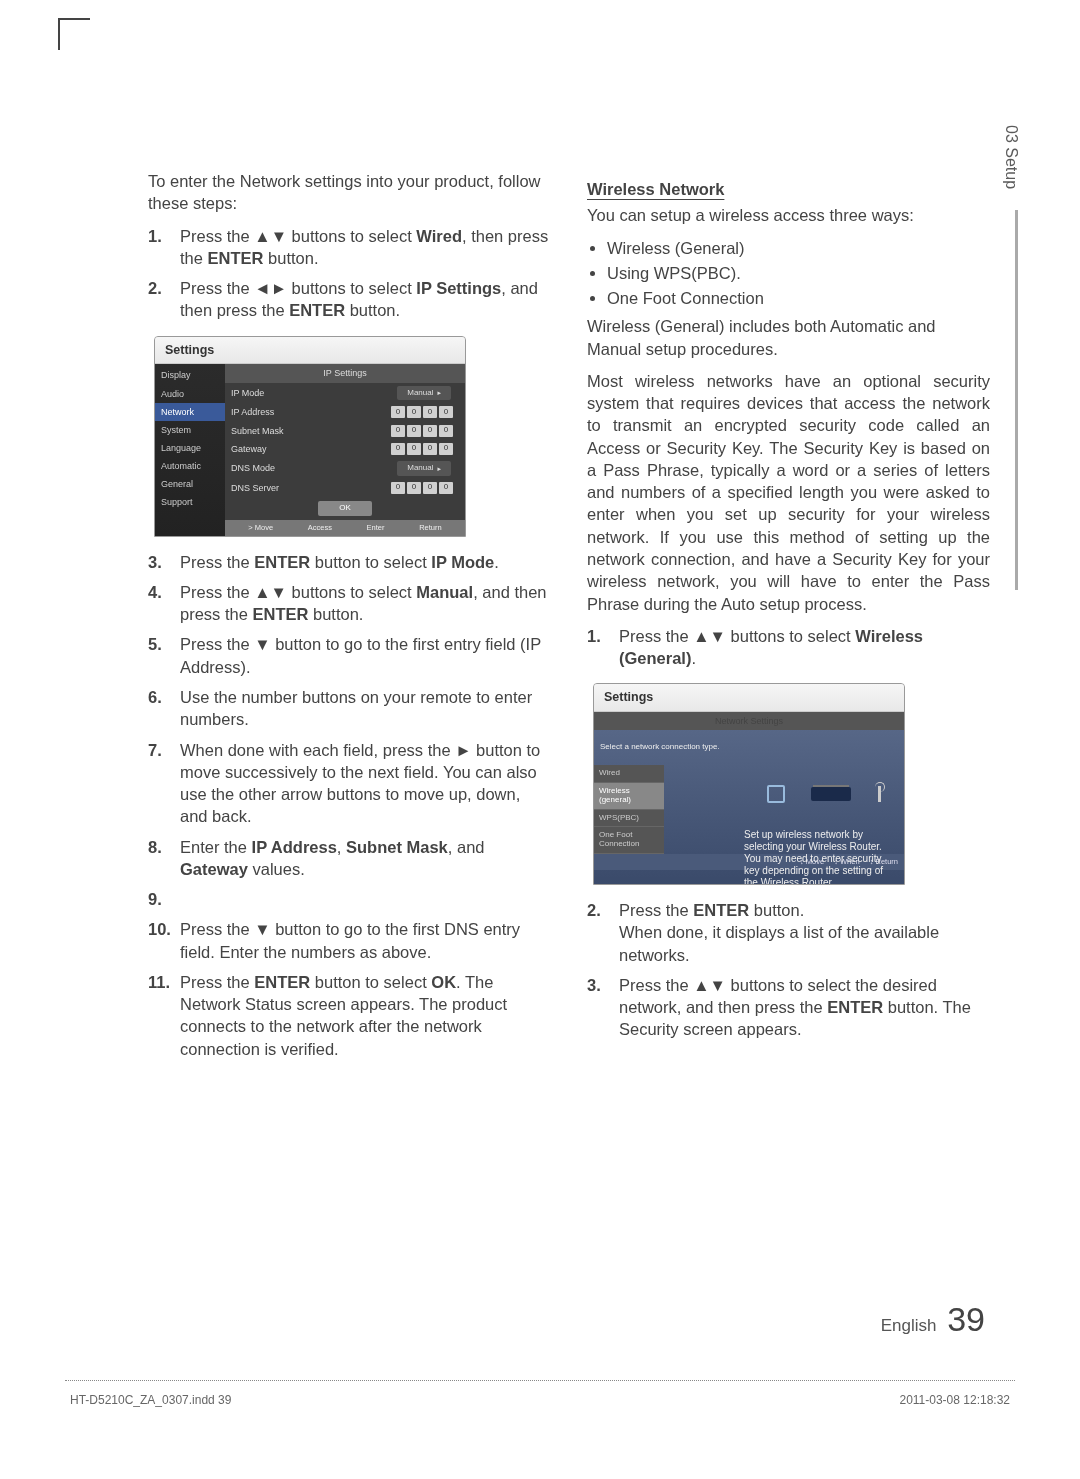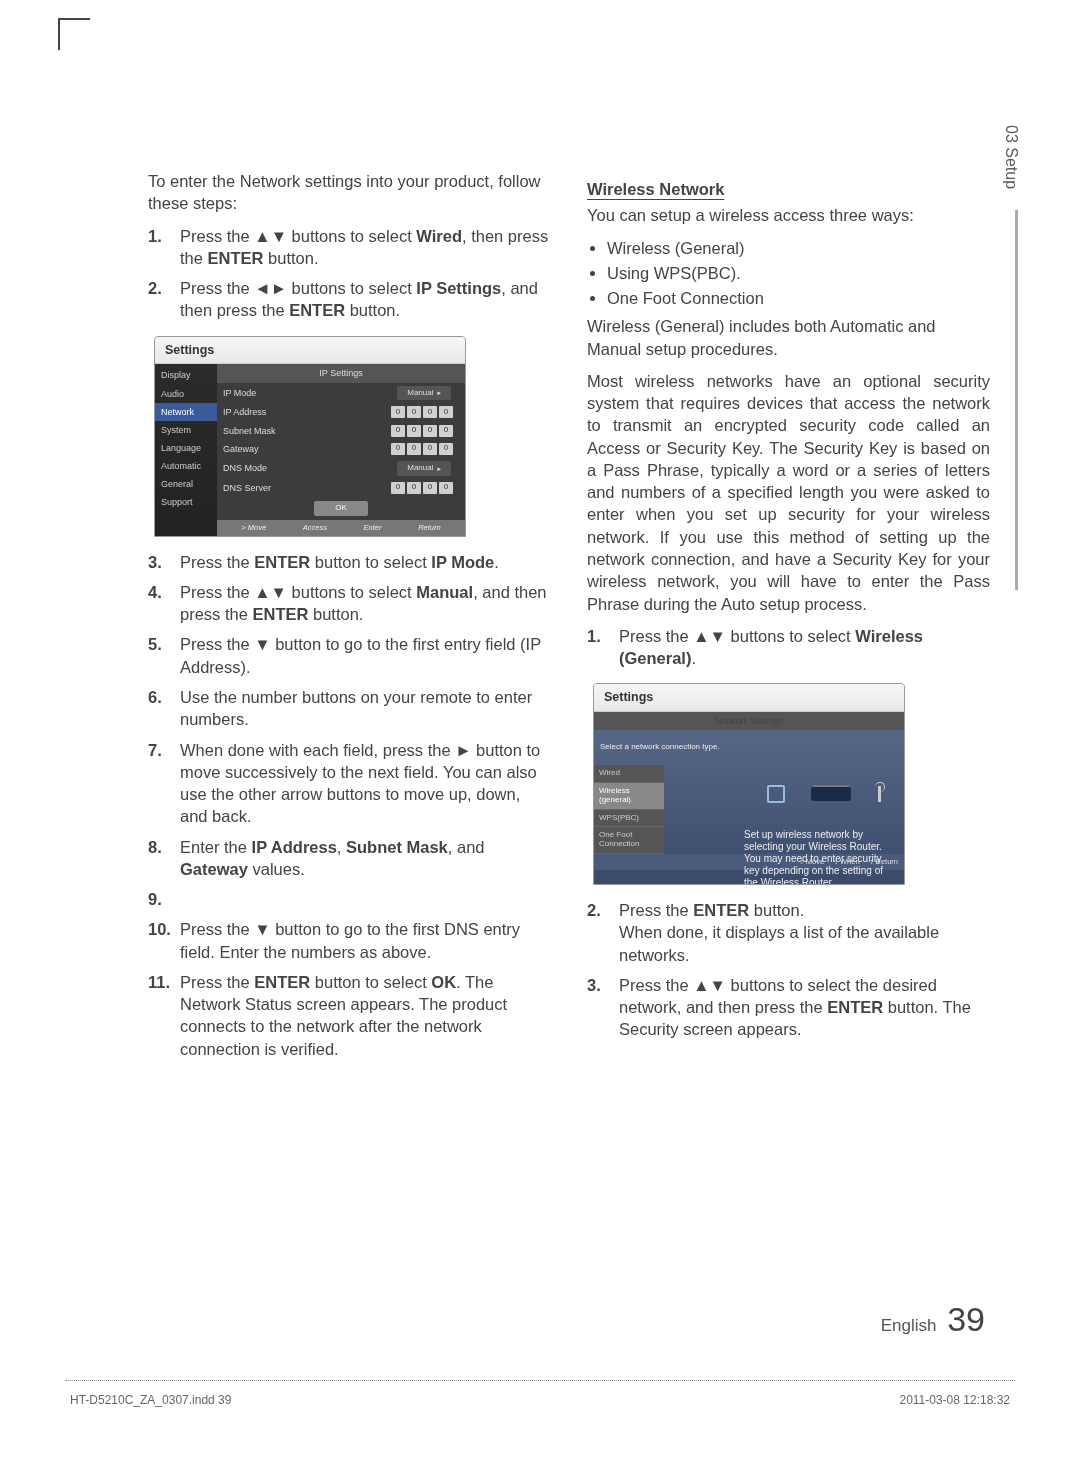--- a/index.html
+++ b/index.html
@@ -69,21 +69,21 @@
     padding: 5px 10px;
     color: #333;
     border-bottom: 1px solid #ccc;
   }
   .ui-body {
     display: flex;
     background: #333;
     font-size: 9px;
   }
   .ui-sidebar {
-    width: 62px;
+    width: 70px;
     background: linear-gradient(#2b2b2b,#222);
     color: #ccc;
     padding: 2px 0;
   }
   .ui-sidebar div { padding: 3px 6px; }
   .ui-sidebar .active { background: #3a5a9a; color: #fff; }
   .ui-main {
     flex: 1;
     background: #3c3c3c;
     color: #ddd;
@@ -135,21 +135,20 @@
     border-radius: 2px;
     font-size: 8px;
   }
   .ui-foot {
     background: #777;
     color: #eee;
     font-size: 7.5px;
     padding: 3px 6px;
     display: flex;
     justify-content: space-around;
-    font-style: italic;
   }
   
   .ui-panel2 .ui-main2 {
     flex:1;
     background: linear-gradient(#5a6a8a,#3a4a6a);
     position:relative;
     padding-bottom: 14px;
   }
   .ui-list {
     width: 70px;

